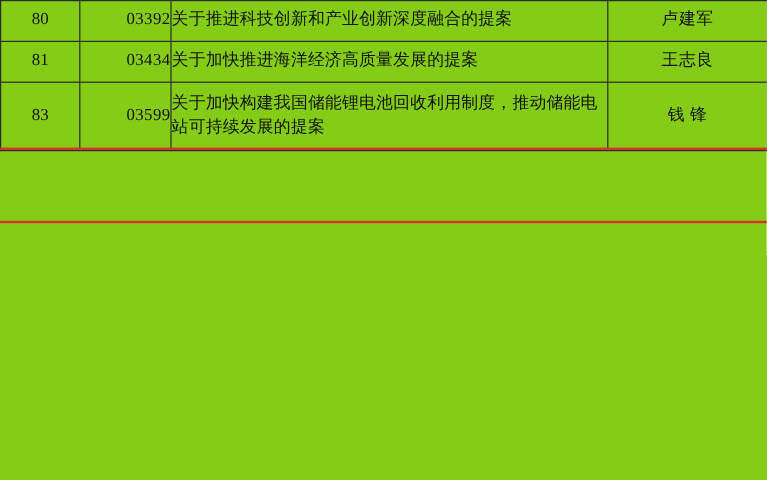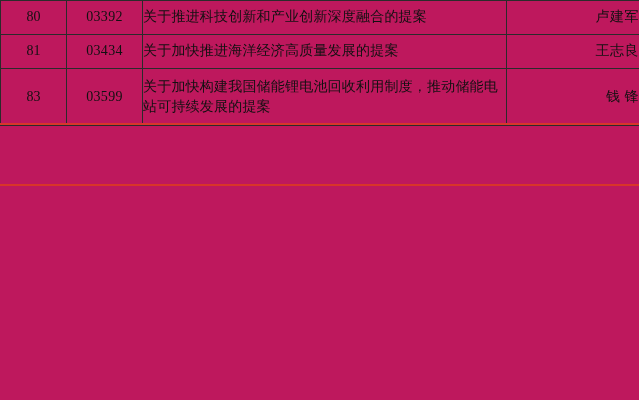--- a/index.html
+++ b/index.html
@@ -10,21 +10,21 @@
   body {
     width: 639px;
     height: 400px;
     overflow: hidden;
     font-family: "Liberation Serif", "DejaVu Serif", serif;
   }
   .page {
     position: relative;
     width: 639px;
     height: 400px;
-    background: #be185d;
+    background: #84cc16;
   }
   table.proposal-table {
     border-collapse: collapse;
     width: 639px;
     table-layout: fixed;
   }
   table.proposal-table td {
     border: 1px solid #2b2b2b;
     padding: 0;
     vertical-align: middle;
@@ -37,33 +37,33 @@
   col.c-code  { width: 76px; }
   col.c-title { width: 364px; }
   col.c-owner { width: 133px; }
 
   td.cell-index {
     text-align: center;
     font-family: "Liberation Serif", "DejaVu Serif", serif;
     font-size: 15px;
   }
   td.cell-code {
-    text-align: center;
+    text-align: right;
     font-size: 15px;
     letter-spacing: 0.3px;
   }
   td.cell-title {
     text-align: left;
     padding: 5px 8px 5px 10px;
     font-size: 14.5px;
     letter-spacing: 0.2px;
     margin-left: 20px;
   }
   td.cell-owner {
-    text-align: right;
+    text-align: center;
     font-size: 14.5px;
     letter-spacing: 0.5px;
   }
   .row-1line td { height: 33px; }
   .row-2line td { height: 56px; }
 
   
   tr.highlight td {
     position: relative;
   }

